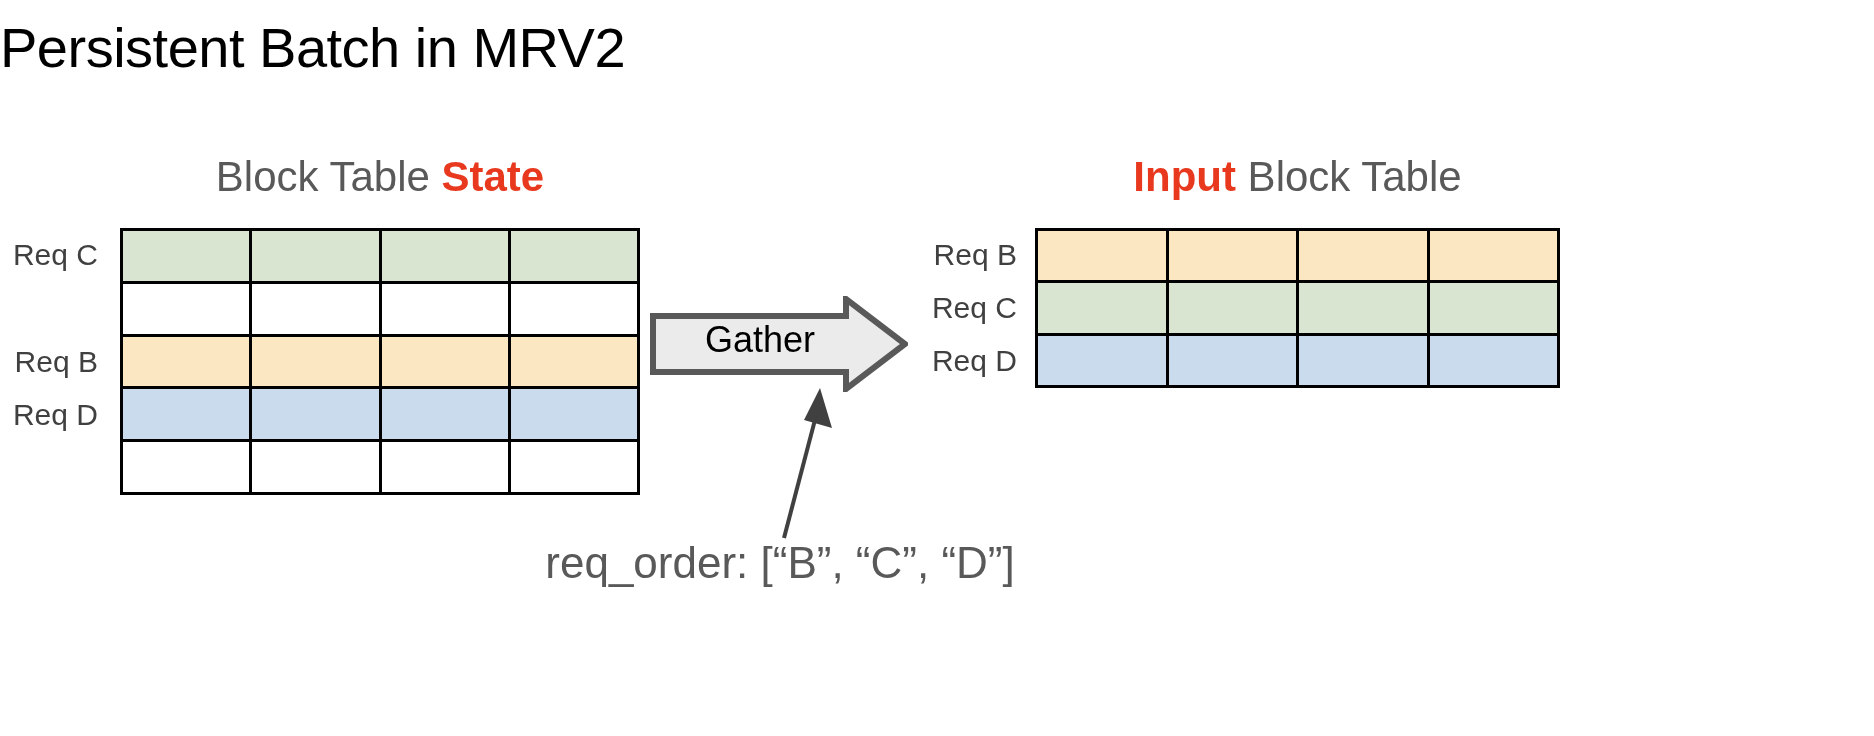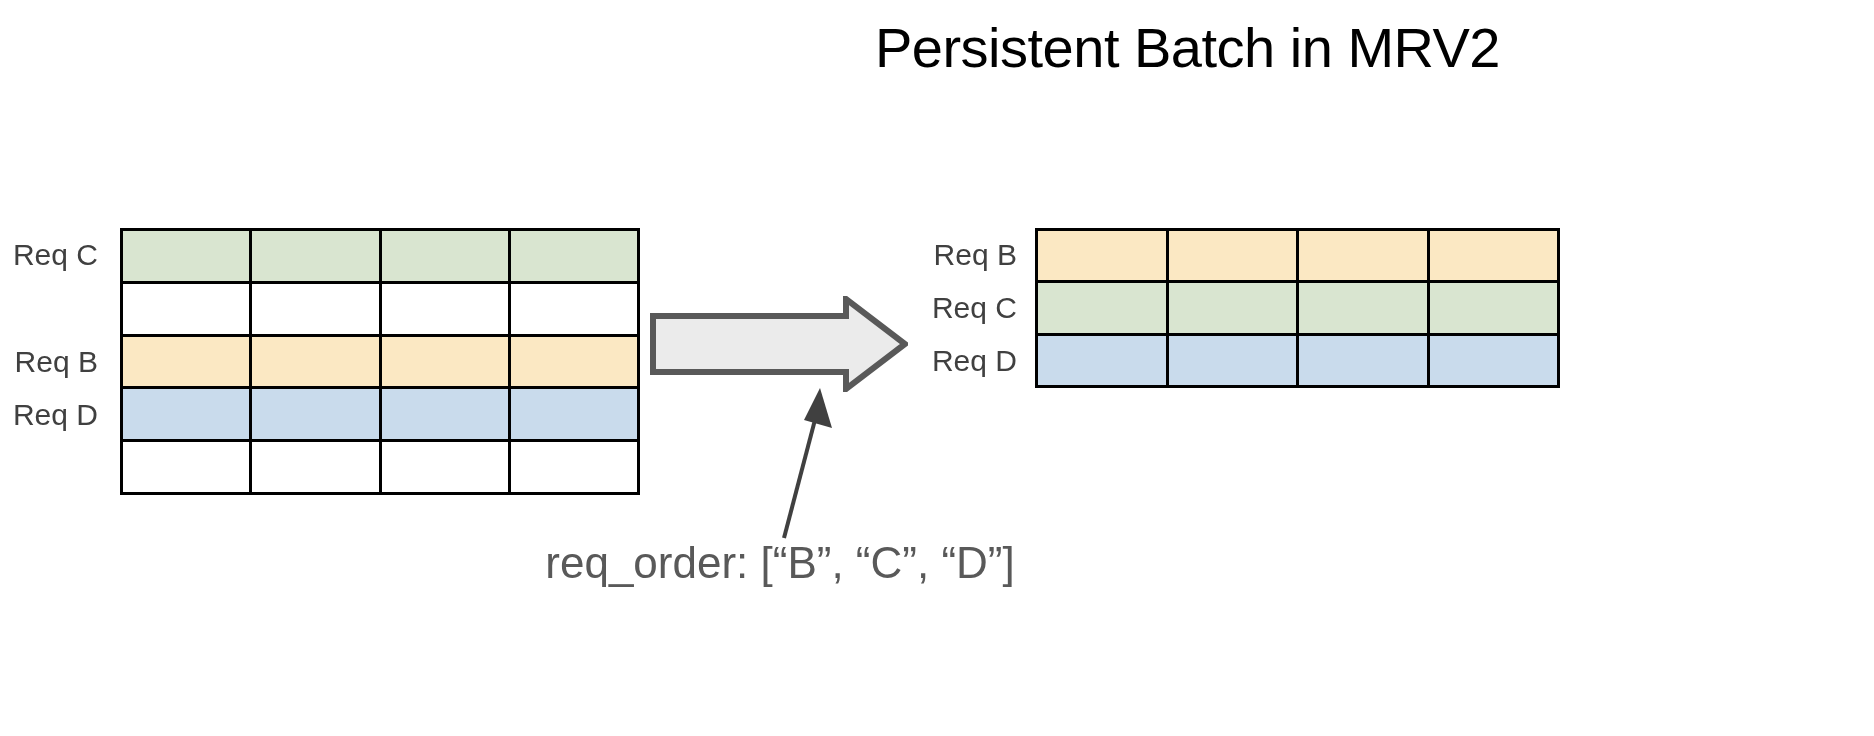--- a/index.html
+++ b/index.html
@@ -18,21 +18,21 @@
     background: #ffffff;
     overflow: hidden;
   }
 
   
   .title {
     position: absolute;
     left: 0;
     top: 16px;
     width: 1500px;
-    text-align: right;
+    text-align: left;
     font-size: 56px;
     line-height: 64px;
     color: #000000;
     font-weight: 400;
     letter-spacing: -0.5px;
     white-space: nowrap;
   }
 
   
   .heading {
@@ -126,21 +126,27 @@
     white-space: nowrap;
   }
 </style>
 </head>
 <body>
 
 <div id="canvas">
 
   <div class="title">Persistent Batch in MRV2</div>
 
-
+  <div class="heading" id="heading-left">
+    <span class="gray">Block Table </span><span class="red">State</span>
+  </div>
+
+  <div class="heading" id="heading-right">
+    <span class="red">Input</span><span class="gray"> Block Table</span>
+  </div>
 
   <div class="grid" id="grid-left" style="grid-template-columns: repeat(4, 1fr); grid-template-rows: repeat(5, 1fr);">
       <div class="cell" style="background: rgb(217, 229, 208);"></div>
       <div class="cell" style="background: rgb(217, 229, 208);"></div>
       <div class="cell" style="background: rgb(217, 229, 208);"></div>
       <div class="cell" style="background: rgb(217, 229, 208);"></div>
       <div class="cell" style="background: rgb(255, 255, 255);"></div>
       <div class="cell" style="background: rgb(255, 255, 255);"></div>
       <div class="cell" style="background: rgb(255, 255, 255);"></div>
       <div class="cell" style="background: rgb(255, 255, 255);"></div>
@@ -177,20 +183,21 @@
       <div class="cell" style="background: rgb(201, 219, 236);"></div>
     </div>
 
   <div class="row-label right-side" id="lbl-right-0" style="top: 237.667px; left: 905px; width: 112px; text-align: right;">Req B</div>
   <div class="row-label right-side" id="lbl-right-1" style="top: 291px; left: 905px; width: 112px; text-align: right;">Req C</div>
   <div class="row-label right-side" id="lbl-right-2" style="top: 344.333px; left: 905px; width: 112px; text-align: right;">Req D</div>
 
   <svg id="gather-arrow" viewBox="0 0 258 96">
     <polygon points="3,20 196,20 196,3 255,48 196,93 196,76 3,76" fill="#EBEBEB" stroke="#595959" stroke-width="6" stroke-linejoin="miter"></polygon>
   </svg>
+  <div id="gather-label">Gather</div>
 
   <svg id="pointer-arrow" viewBox="0 0 120 160">
     <line x1="34" y1="158" x2="66" y2="36" stroke="#404040" stroke-width="4"></line>
     <polygon points="70,8 82,48 54,40" fill="#404040"></polygon>
   </svg>
 
   <div id="caption">req_order: [“B”, “C”, “D”]</div>
 
 </div>
 

